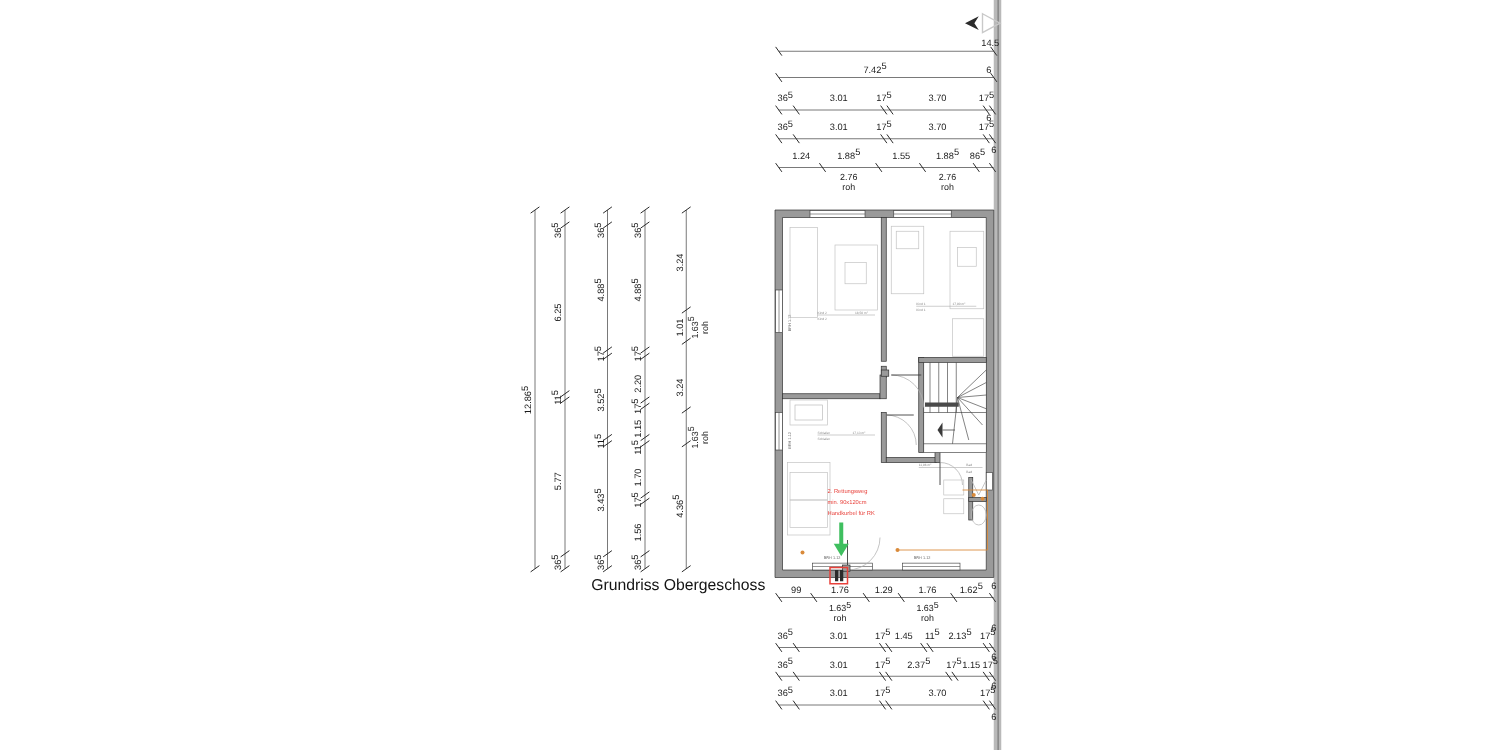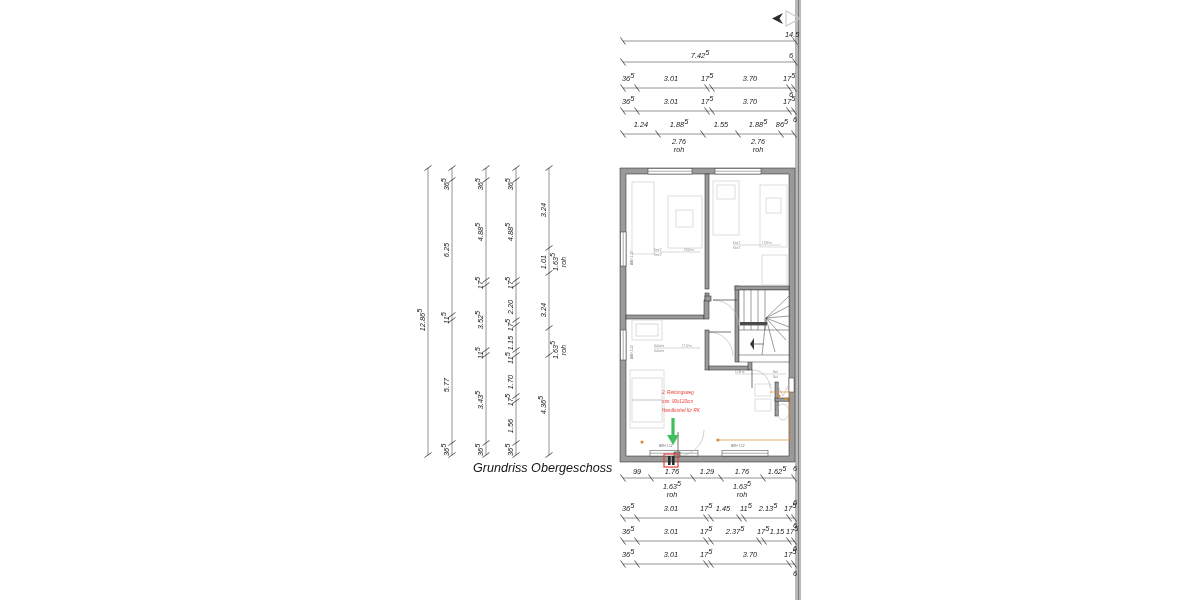--- a/index.html
+++ b/index.html
@@ -1,21 +1,21 @@
 <!DOCTYPE html>
 <html><head>
 <meta charset="utf-8">
 <style>
   html,body{margin:0;padding:0;background:#ffffff;}
   body{
     width:1200px;height:600px;position:relative;overflow:hidden;
     font-family:"Liberation Sans", sans-serif;
     color:#1a1a1a;
   }
-  #stage{position:absolute;left:0;top:0;width:1200px;height:600px;font-style:italic;}
+  #stage{position:absolute;left:0;top:0;width:1200px;height:600px;}
   svg#plan{position:absolute;left:0;top:0;width:1200px;height:600px;}
 
   .dimtxt{
     font-family:"Liberation Sans", sans-serif;
     font-size:7.4px;fill:#1a1a1a;
   }
   .dimtxt.roh{font-size:7.1px;}
   .vtxt{font-size:7.4px;fill:#1a1a1a;}
   .title{
     font-family:"Liberation Sans", sans-serif;

